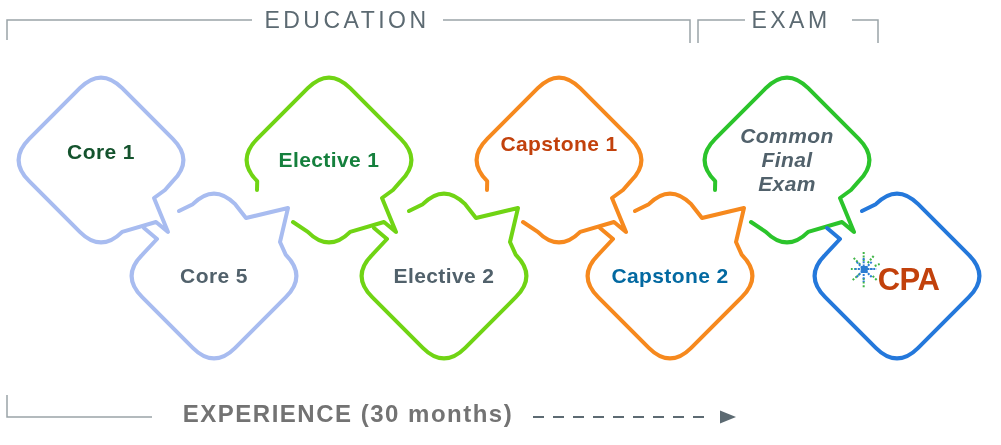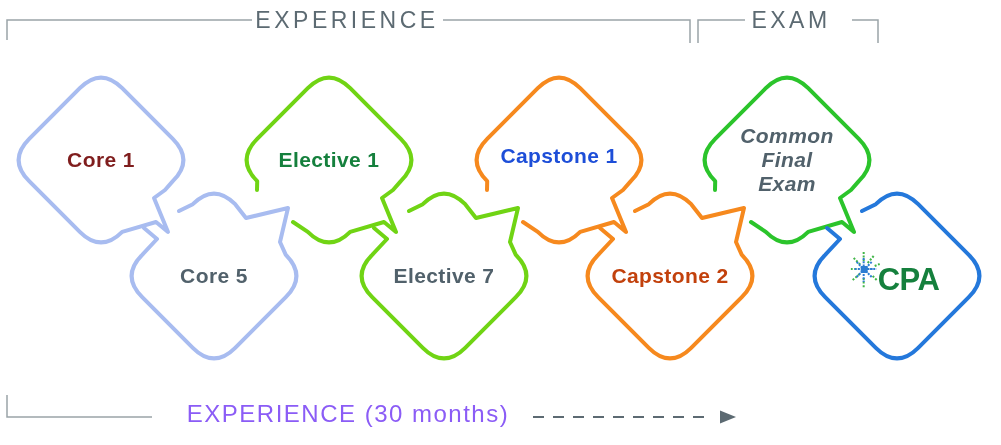--- a/index.html
+++ b/index.html
@@ -51,30 +51,30 @@
         <path d="M 21.2 -71.8 L 32 -58 L 74 -68 L 66 -34 L 71.8 -21.2 Q 93 0 71.8 21.2 L 21.2 71.8 Q 0 93 -21.2 71.8 L -71.8 21.2 Q -93 0 -71.8 -21.2 L -57 -37 L -70 -48 M -35 -65 L -21.2 -71.8 Q 0 -93 21.2 -71.8" transform="translate(214 276)" fill="none" stroke="#a8bcf0" stroke-width="4" stroke-linejoin="round" stroke-linecap="round"></path>
         <path d="M 21.2 -71.8 L 71.8 -21.2 Q 93 0 71.8 21.2 L 64 30 L 53 38 L 67 72 L 55 62 L 21.2 71.8 Q 0 93 -21.2 71.8 L -36 62 M -72 30 L -71.8 21.2 Q -93 0 -71.8 -21.2 L -21.2 -71.8 Q 0 -93 21.2 -71.8" transform="translate(329 160)" fill="none" stroke="#70d414" stroke-width="4" stroke-linejoin="round" stroke-linecap="round"></path>
         <path d="M 21.2 -71.8 L 32 -58 L 74 -68 L 66 -34 L 71.8 -21.2 Q 93 0 71.8 21.2 L 21.2 71.8 Q 0 93 -21.2 71.8 L -71.8 21.2 Q -93 0 -71.8 -21.2 L -57 -37 L -70 -48 M -35 -65 L -21.2 -71.8 Q 0 -93 21.2 -71.8" transform="translate(444 276)" fill="none" stroke="#70d414" stroke-width="4" stroke-linejoin="round" stroke-linecap="round"></path>
         <path d="M 21.2 -71.8 L 71.8 -21.2 Q 93 0 71.8 21.2 L 64 30 L 53 38 L 67 72 L 55 62 L 21.2 71.8 Q 0 93 -21.2 71.8 L -36 62 M -72 30 L -71.8 21.2 Q -93 0 -71.8 -21.2 L -21.2 -71.8 Q 0 -93 21.2 -71.8" transform="translate(559 160)" fill="none" stroke="#f6891e" stroke-width="4" stroke-linejoin="round" stroke-linecap="round"></path>
         <path d="M 21.2 -71.8 L 32 -58 L 74 -68 L 66 -34 L 71.8 -21.2 Q 93 0 71.8 21.2 L 21.2 71.8 Q 0 93 -21.2 71.8 L -71.8 21.2 Q -93 0 -71.8 -21.2 L -57 -37 L -70 -48 M -35 -65 L -21.2 -71.8 Q 0 -93 21.2 -71.8" transform="translate(670 276)" fill="none" stroke="#f6891e" stroke-width="4" stroke-linejoin="round" stroke-linecap="round"></path>
         <path d="M 21.2 -71.8 L 71.8 -21.2 Q 93 0 71.8 21.2 L 64 30 L 53 38 L 67 72 L 55 62 L 21.2 71.8 Q 0 93 -21.2 71.8 L -36 62 M -72 30 L -71.8 21.2 Q -93 0 -71.8 -21.2 L -21.2 -71.8 Q 0 -93 21.2 -71.8" transform="translate(787 160)" fill="none" stroke="#2bc42b" stroke-width="4" stroke-linejoin="round" stroke-linecap="round"></path>
         <path d="M 21.2 -71.8 L 71.8 -21.2 Q 93 0 71.8 21.2 L 21.2 71.8 Q 0 93 -21.2 71.8 L -71.8 21.2 Q -93 0 -71.8 -21.2 L -57 -37 L -70 -48 M -35 -65 L -21.2 -71.8 Q 0 -93 21.2 -71.8" transform="translate(897 276)" fill="none" stroke="#2478db" stroke-width="4" stroke-linejoin="round" stroke-linecap="round"></path>
       </g>
   </svg>
 
-  <div class="header-label" style="left: 347px; top: 20px; color: rgb(92, 106, 114);">EXPERIENCE</div>
+  <div class="header-label" style="left: 347px; top: 20px; color: rgb(92, 106, 114);">EDUCATION</div>
   <div class="header-label" style="left: 791px; top: 20px; color: rgb(92, 106, 114); text-align: center;">EXAM</div>
-  <div class="exp-label" style="left: 348px; top: 414px; color: #8b5cf6;">EXPERIENCE (30 months)</div>
+  <div class="exp-label" style="left: 348px; top: 414px; color: #737373; font-weight: bold;">EXPERIENCE (30 months)</div>
 
-  <div class="shape-label" style="color: #7f1d1d; left: 101px; top: 160px; text-align: center;">Core 1</div>
+  <div class="shape-label" style="color: #14532d; left: 101px; top: 152px; text-align: center;">Core 1</div>
   <div class="shape-label" style="color: rgb(81, 97, 107); left: 214px; top: 276px;">Core 5</div>
   <div class="shape-label" style="color: #15803d; left: 329px; top: 160px;">Elective 1</div>
-  <div class="shape-label" style="color: rgb(81, 97, 107); left: 444px; top: 276px;">Elective 7</div>
-  <div class="shape-label" style="color: #1d4ed8; left: 559px; top: 156px;">Capstone 1</div>
-  <div class="shape-label" style="color: #c2410c; left: 670px; top: 276px;">Capstone 2</div>
+  <div class="shape-label" style="color: rgb(81, 97, 107); left: 444px; top: 276px;">Elective 2</div>
+  <div class="shape-label" style="color: #c2410c; left: 559px; top: 144px;">Capstone 1</div>
+  <div class="shape-label" style="color: #0369a1; left: 670px; top: 276px;">Capstone 2</div>
   <div class="shape-label wrap" style="color: rgb(81, 97, 107); left: 787px; top: 160px;">Common Final Exam</div>
 
   <div class="cpa-logo">
     <svg class="star" width="30" height="36" viewBox="0 0 30 36">
       <g fill="none" stroke-width="2" stroke-dasharray="2 1.6" stroke="#42b649">
         <path d="M13 0 V10"></path>
         <path d="M13 26 V36"></path>
         <path d="M0 17 H8"></path>
         <path d="M3 6 L10 13"></path>
         <path d="M23 4 L17 11"></path>
@@ -84,16 +84,16 @@
       </g>
       <g fill="none" stroke-width="2" stroke-dasharray="2 1.2" stroke="#2d7dd2">
         <path d="M13 6 V30"></path>
         <path d="M4 17 H24"></path>
         <path d="M6 10 L21 25"></path>
         <path d="M21 10 L6 25"></path>
         <path d="M13 17 H26"></path>
       </g>
       <rect x="10" y="14" width="7" height="7" fill="#2d7dd2"></rect>
     </svg>
-    <span class="cpa-text" style="color: #15803d;">CPA</span>
+    <span class="cpa-text" style="color: #c2410c;">CPA</span>
   </div>
 
 </div>
 
 </body></html>

